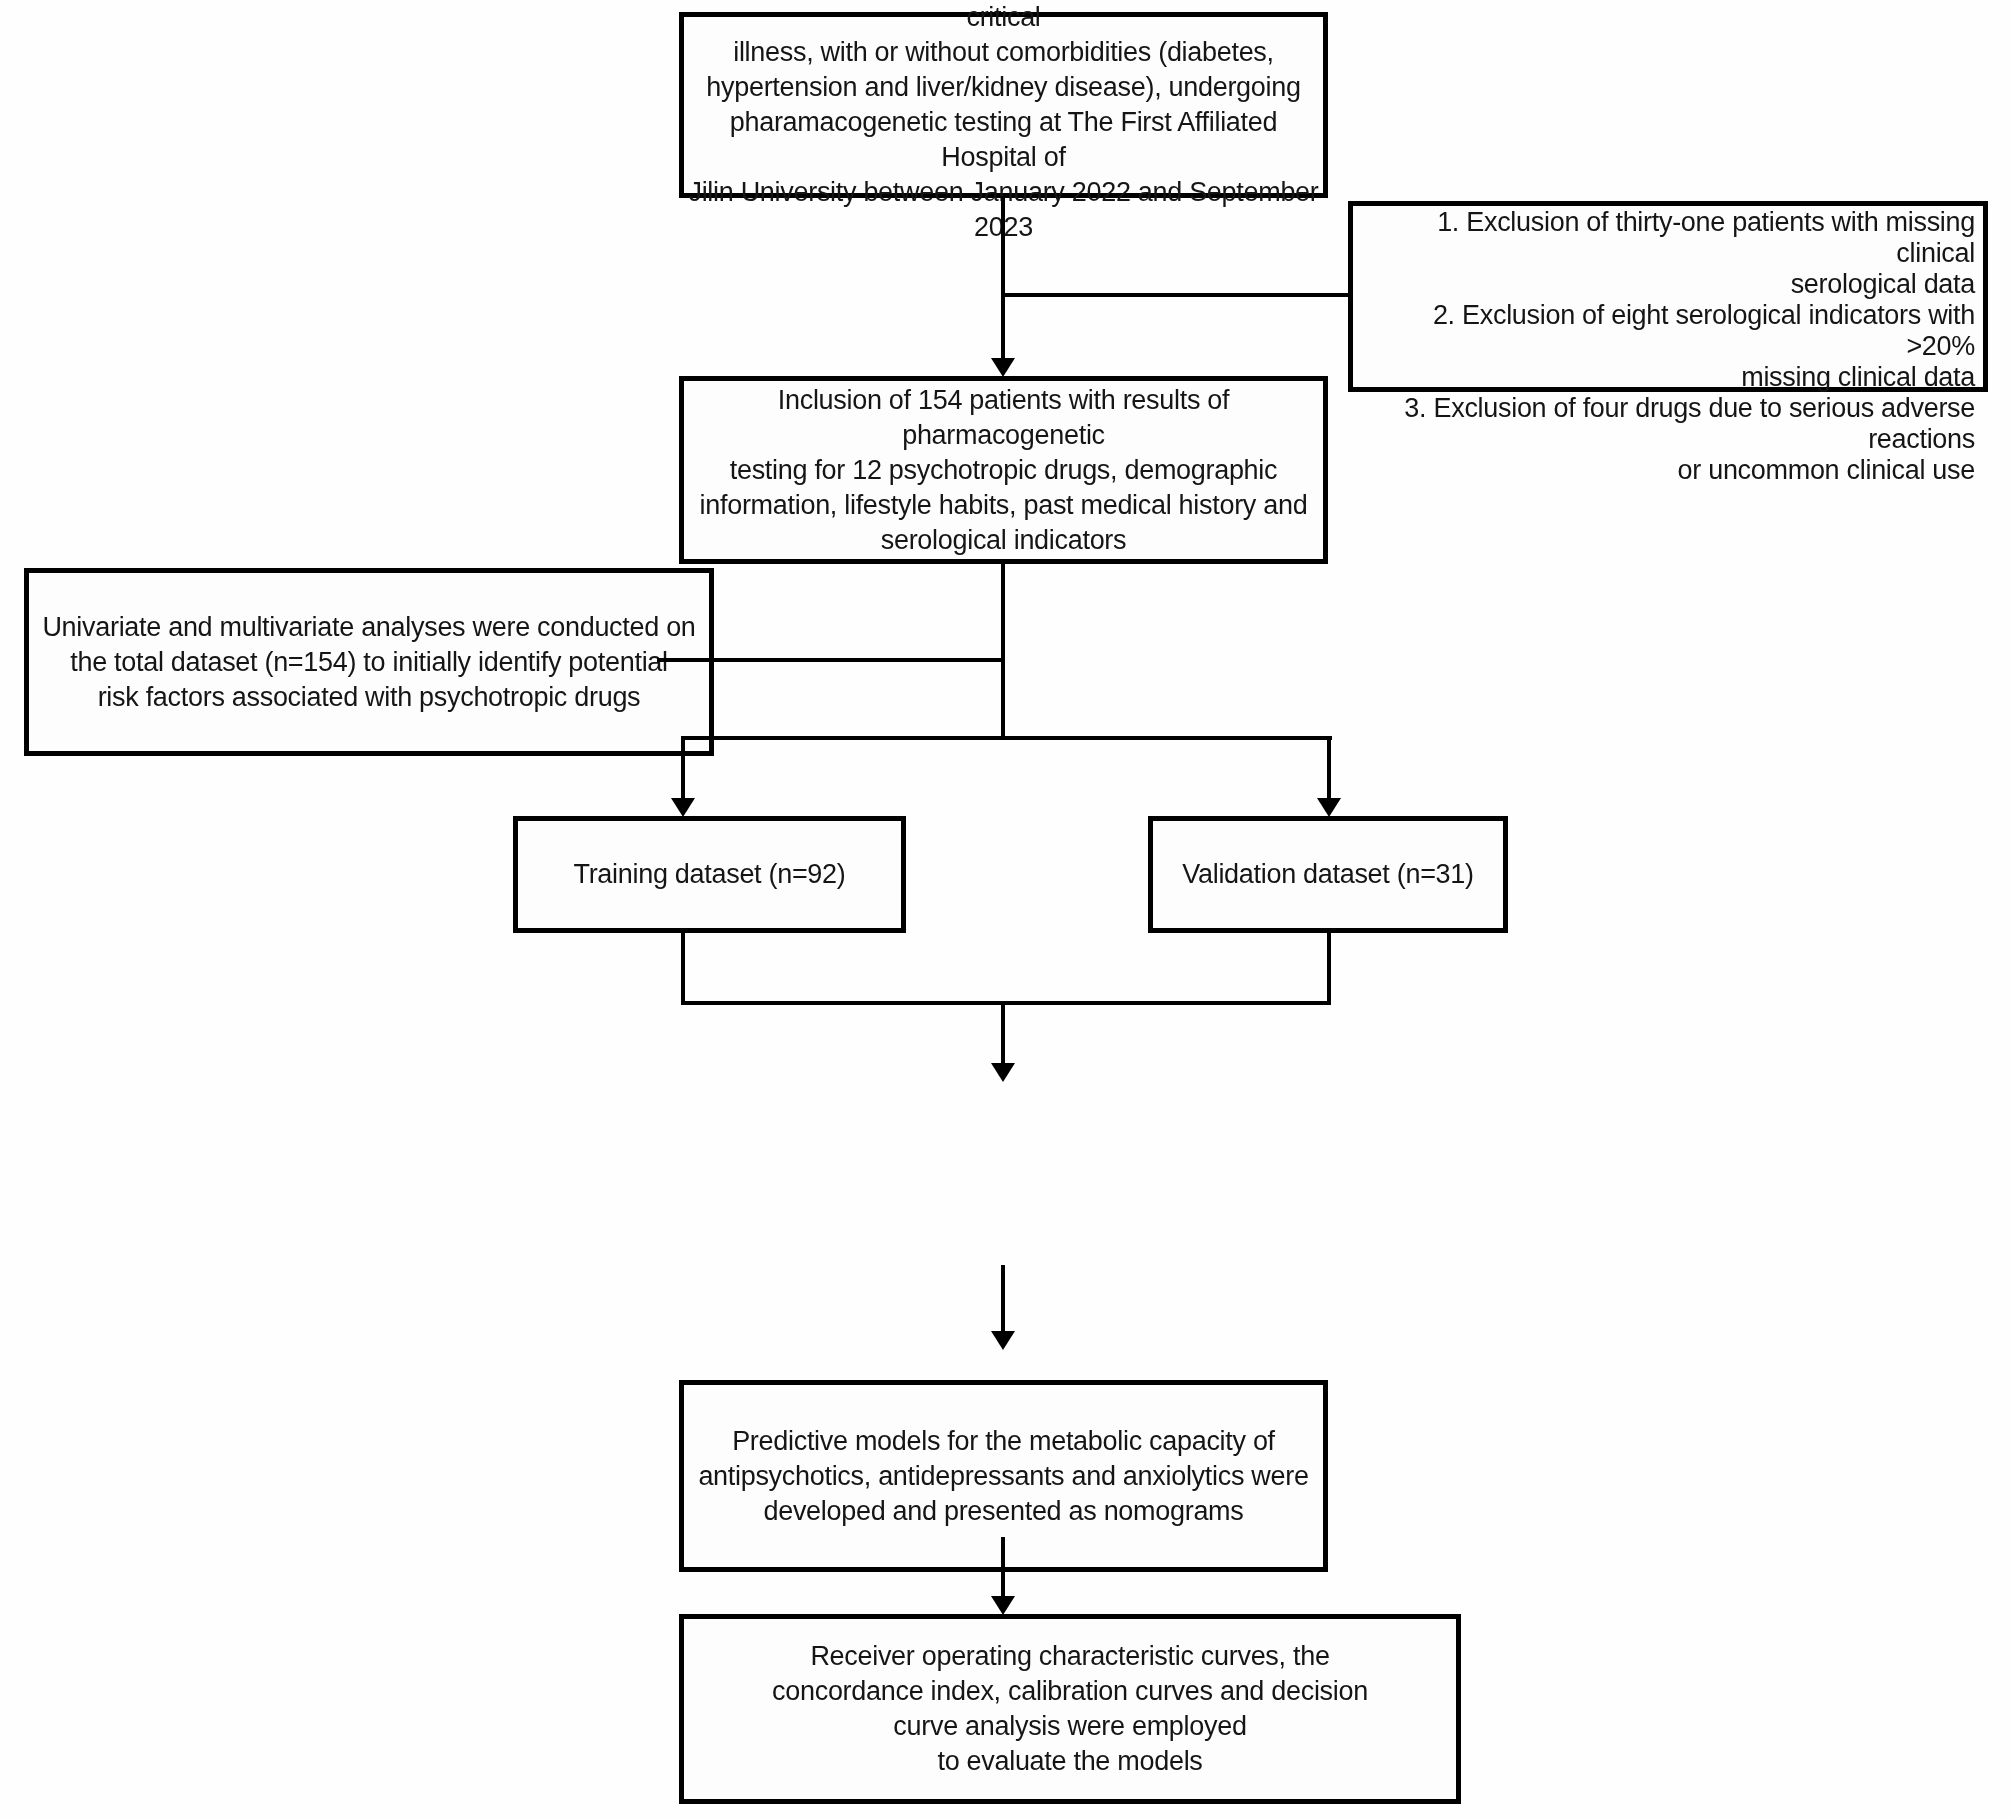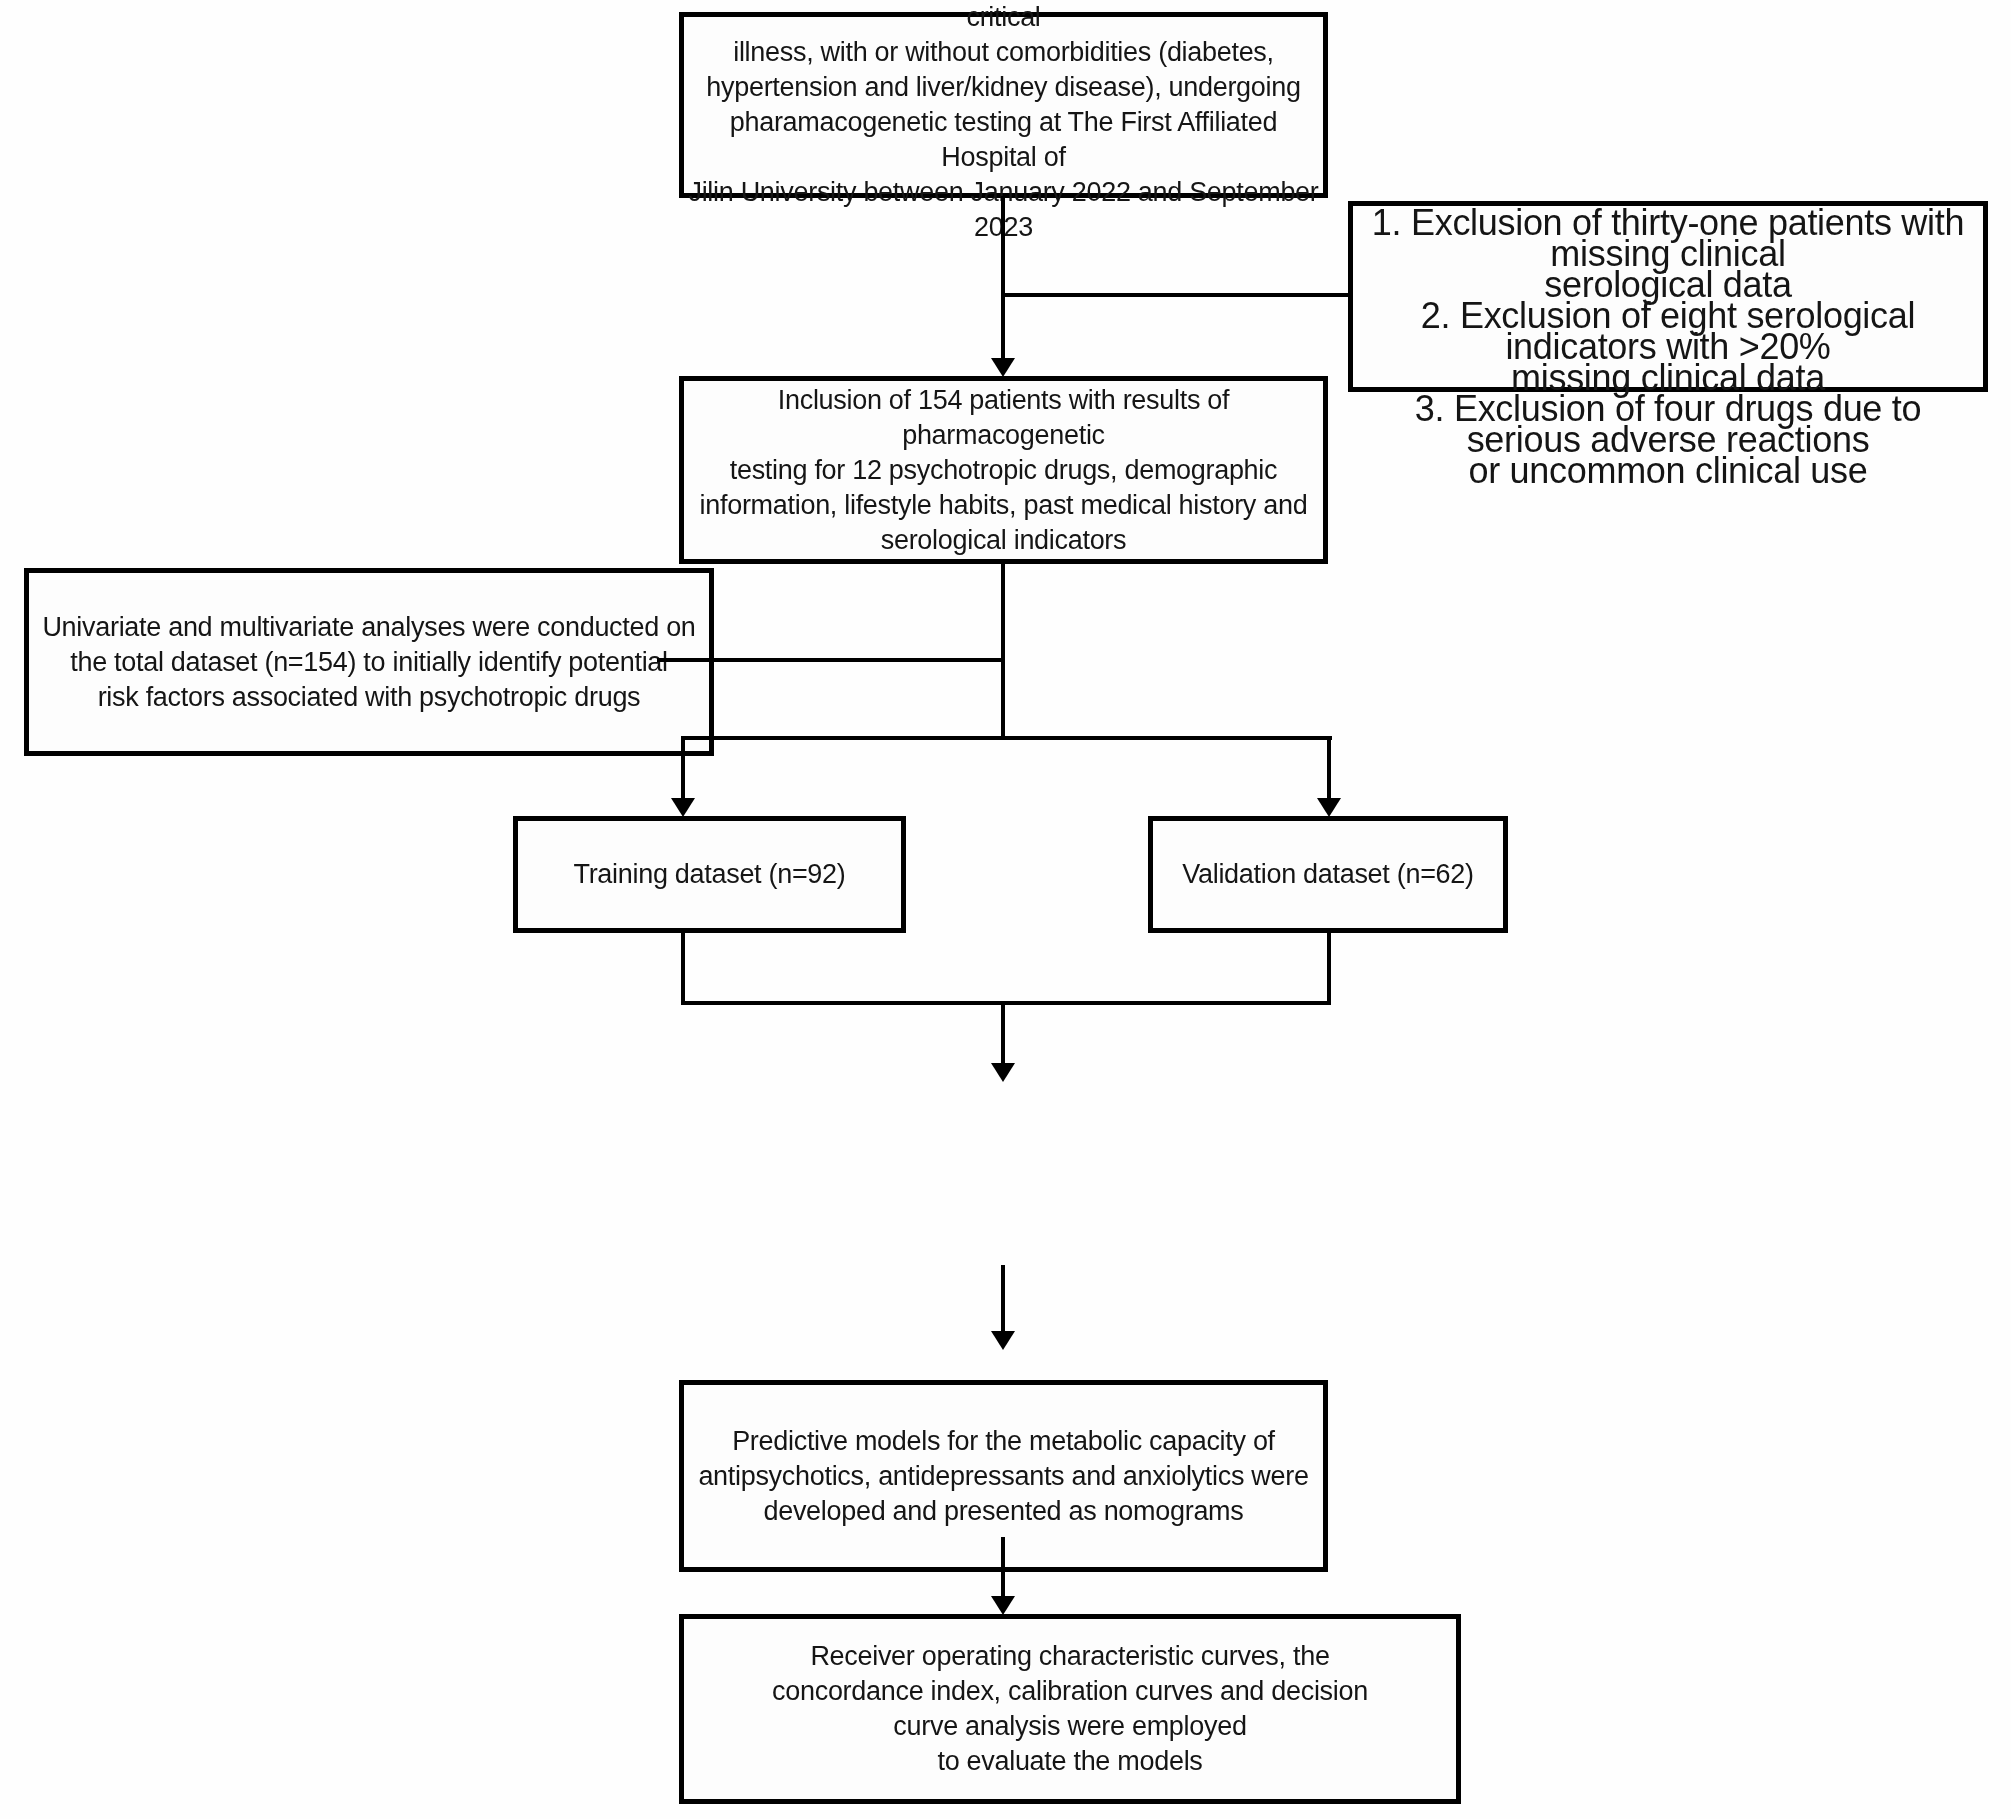--- a/index.html
+++ b/index.html
@@ -33,22 +33,22 @@
     white-space: pre-line;
     width: 100%;
   }
   .box--list {
     flex-direction: column;
     align-items: flex-start;
     justify-content: flex-start;
     padding: 1px 8px;
   }
   .box--list .item {
-    text-align: center;
-    font-size: 36px;
+    text-align: right;
+    font-size: 27px;
     line-height: 31px;
     letter-spacing: -0.3px;
     white-space: pre-line;
   }
   .line {
     position: absolute;
     background: #000000;
   }
   .line--v { width: 4px; }
   .line--h { height: 4px; }
@@ -94,21 +94,21 @@
     <div class="txt">Univariate and multivariate analyses were conducted on
 the total dataset (n=154) to initially identify potential
 risk factors associated with psychotropic drugs</div>
   </div>
 
   <div class="box" style="left:513px; top:816px; width:393px; height:117px;">
     <div class="txt">Training dataset (n=92)</div>
   </div>
 
   <div class="box" style="left:1148px; top:816px; width:360px; height:117px;">
-    <div class="txt">Validation dataset (n=62)</div>
+    <div class="txt">Validation dataset (n=31)</div>
   </div>
 
 
   <div class="box" style="left:679px; top:1348px; width:649px; height:192px;margin-top:32px;">
     <div class="txt">Predictive models for the metabolic capacity of
 antipsychotics, antidepressants and anxiolytics were
 developed and presented as nomograms</div>
   </div>
 
   <div class="box" style="left:679px; top:1614px; width:782px; height:190px;">

